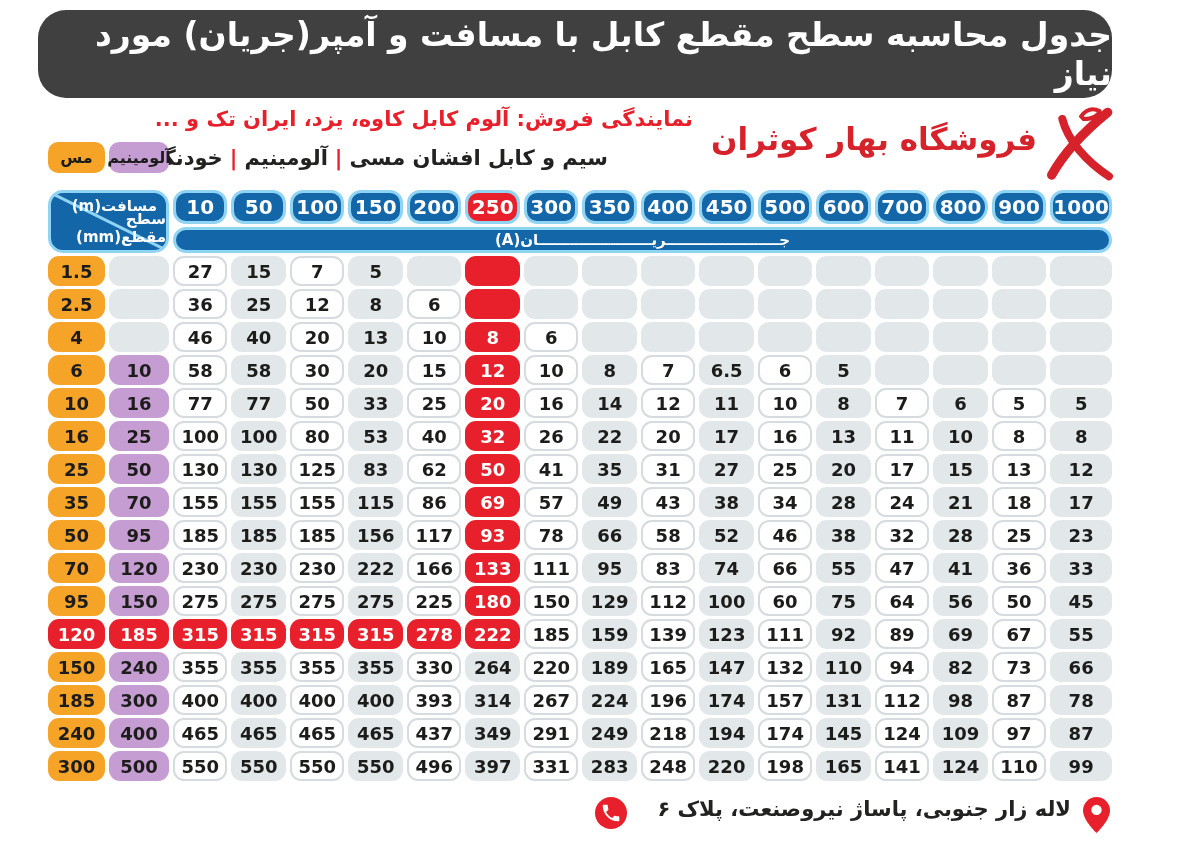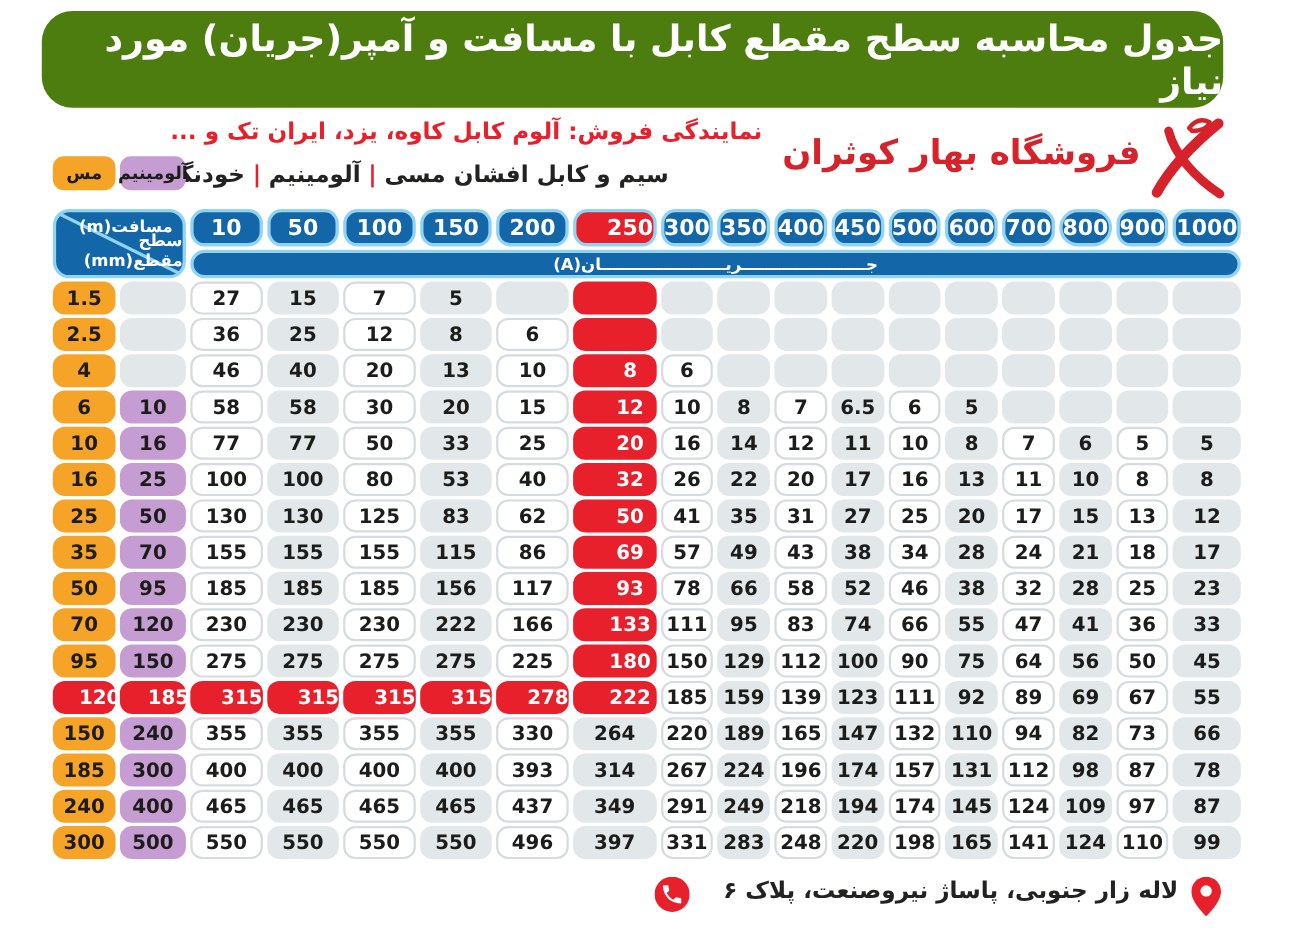--- a/index.html
+++ b/index.html
@@ -1,19 +1,19 @@
 <!DOCTYPE html>
 <html lang="fa"><head>
 <meta charset="utf-8">
 <style>
   html,body{margin:0;padding:0;background:#ffffff;}
   .page{position:relative;width:1185px;height:862px;background:#ffffff;overflow:hidden;
         font-family:"DejaVu Sans", sans-serif;}
   
-  .banner{position:absolute;left:38px;top:10px;width:1074px;height:88px;background:#4d7c0f;
+  .banner{position:absolute;left:38px;top:10px;width:1074px;height:88px;background:#404040;
           border-radius:28px;display:flex;align-items:center;justify-content:center;}
   .banner-title{color:#ffffff;font-size:33px;font-weight:bold;letter-spacing:-0.5px;direction:rtl;}
   
   .dealer-line{position:absolute;top:107px;right:492px;direction:rtl;color:#e8202c;
                font-size:21px;font-weight:bold;white-space:nowrap;}
   .products-line{position:absolute;top:146px;right:577px;direction:rtl;color:#222220;
                  font-size:21px;font-weight:bold;white-space:nowrap;}
   .products-line .sep{color:#e8202c;padding:0 7px;font-weight:bold;}
   .store-name{position:absolute;top:121px;right:148px;direction:rtl;color:#d6222b;
               font-size:31px;font-weight:bold;white-space:nowrap;}
@@ -25,21 +25,21 @@
   .badge-al{left:109px;width:60px;background:#c69dd3;}
   
   .tbl{position:absolute;left:48px;top:190px;width:1064px;display:grid;
        grid-template-columns:57px 60px repeat(16,1fr);
        grid-template-rows:34px 26px repeat(16,30px);
        column-gap:4px;row-gap:3px;direction:ltr;}
   .cell{display:flex;align-items:center;justify-content:center;border-radius:11px;
         font-weight:bold;font-size:18px;color:#1c1c1a;box-sizing:border-box;}
   .w{background:#ffffff;border:2px solid #d5dbde;}
   .g{background:#e2e7e9;}
-  .r{background:#e8202c;color:#ffffff;border:none;padding-left:28px;}
+  .r{background:#e8202c;color:#ffffff;border:none;}
   .cu{background:#f6a428;}
   .al{background:#c69dd3;}
   .h-dist{grid-row:1;background:#1366a8;border:3px solid #8fd4f3;color:#ffffff;
           font-size:20px;border-radius:13px;}
   .h-dist.r{background:#e8202c;}
   .corner{grid-column:1/3;grid-row:1/3;background:#1366a8;border:3px solid #8fd4f3;
           border-radius:15px;position:relative;color:#ffffff;}
   .corner svg{position:absolute;left:0;top:0;width:100%;height:100%;}
   .c-top{position:absolute;top:4px;right:9px;font-size:15px;font-weight:bold;direction:rtl;}
   .c-bottom{position:absolute;bottom:4px;left:7px;font-size:15px;font-weight:bold;direction:rtl;}
@@ -288,21 +288,21 @@
       <div class="cell w" style="grid-area: 13 / 3;">275</div>
       <div class="cell g" style="grid-area: 13 / 4;">275</div>
       <div class="cell w" style="grid-area: 13 / 5;">275</div>
       <div class="cell g" style="grid-area: 13 / 6;">275</div>
       <div class="cell w" style="grid-area: 13 / 7;">225</div>
       <div class="cell r" style="grid-area: 13 / 8;">180</div>
       <div class="cell w" style="grid-area: 13 / 9;">150</div>
       <div class="cell g" style="grid-area: 13 / 10;">129</div>
       <div class="cell w" style="grid-area: 13 / 11;">112</div>
       <div class="cell g" style="grid-area: 13 / 12;">100</div>
-      <div class="cell w" style="grid-area: 13 / 13;">90</div>
+      <div class="cell w" style="grid-area: 13 / 13;">60</div>
       <div class="cell g" style="grid-area: 13 / 14;">75</div>
       <div class="cell w" style="grid-area: 13 / 15;">64</div>
       <div class="cell g" style="grid-area: 13 / 16;">56</div>
       <div class="cell w" style="grid-area: 13 / 17;">50</div>
       <div class="cell g" style="grid-area: 13 / 18;">45</div>
       <div class="cell r" style="grid-area: 14 / 1;">120</div>
       <div class="cell r" style="grid-area: 14 / 2;">185</div>
       <div class="cell r" style="grid-area: 14 / 3;">315</div>
       <div class="cell r" style="grid-area: 14 / 4;">315</div>
       <div class="cell r" style="grid-area: 14 / 5;">315</div>

